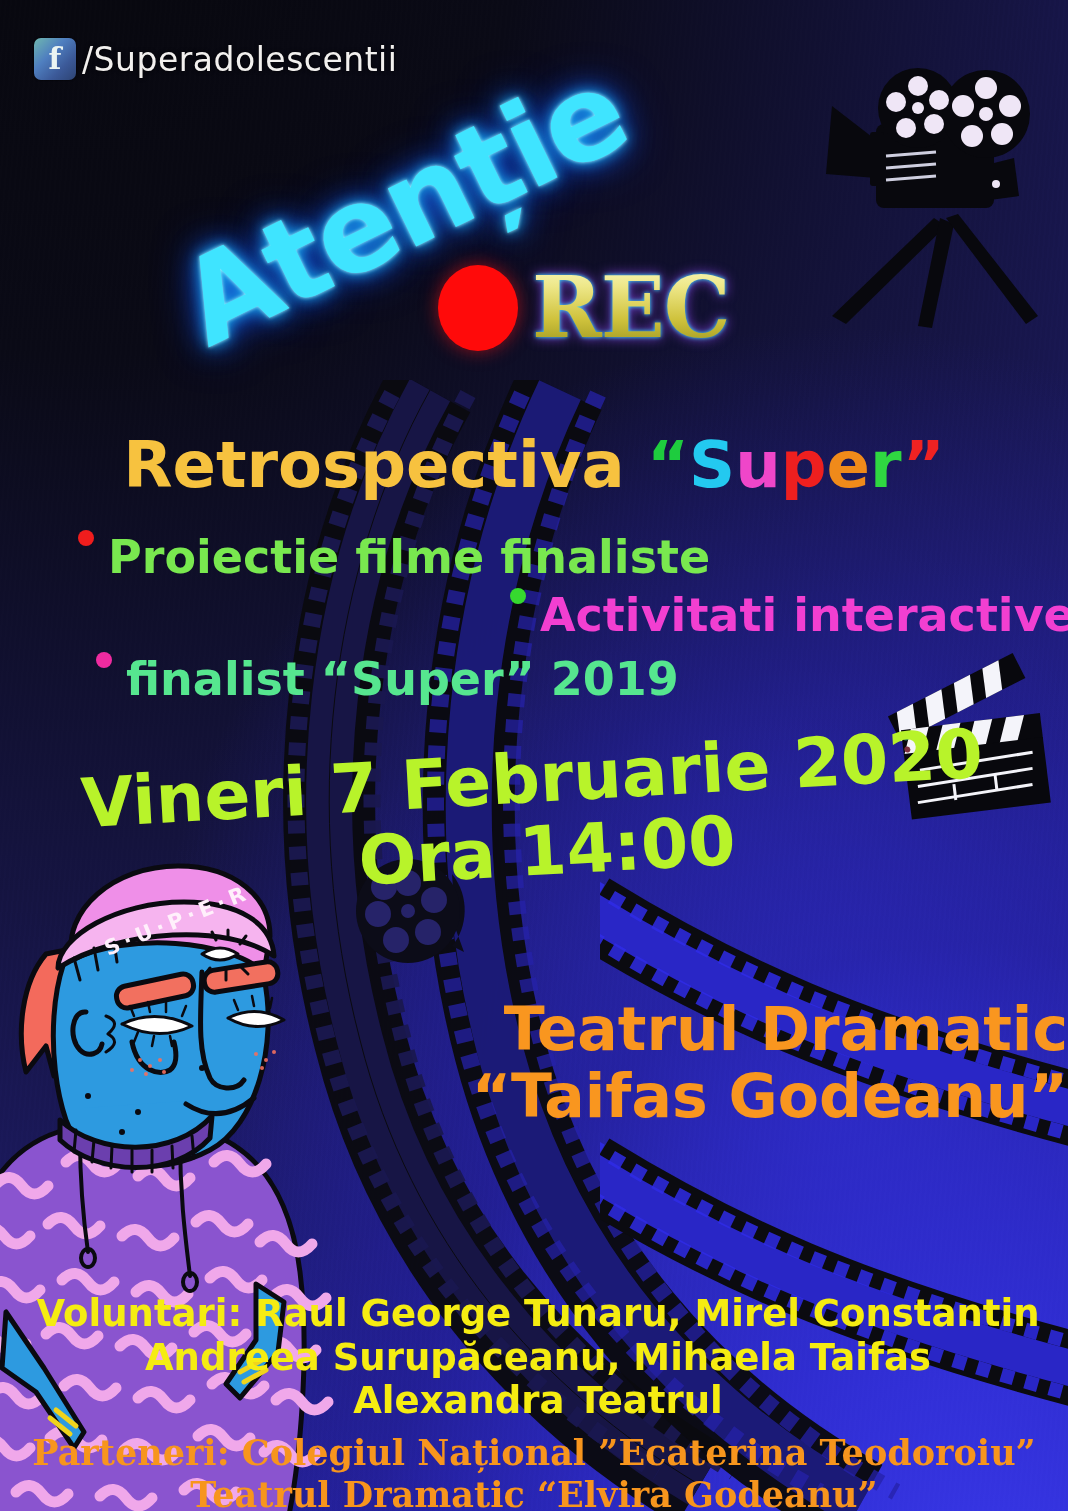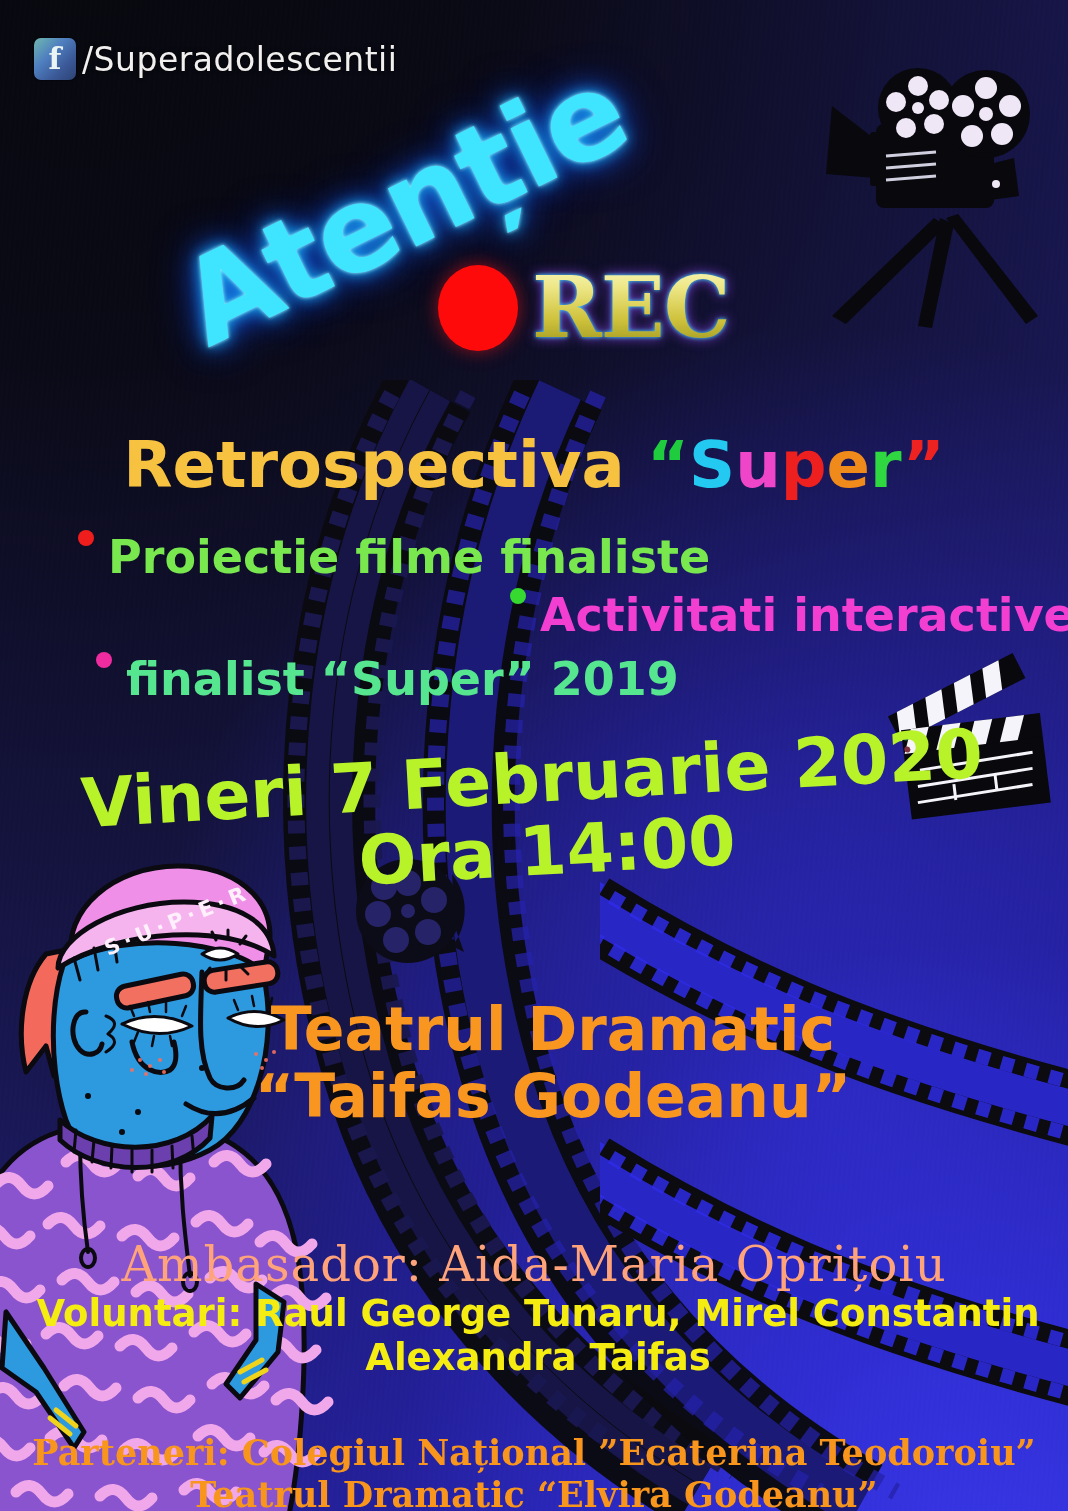--- a/index.html
+++ b/index.html
@@ -87,21 +87,21 @@
   .b1{left:78px;top:530px;}   .b1 .dot{background:#f01d1d;}  .b1 .tx{color:#79e84f;}
   .b2{left:510px;top:588px;}  .b2 .dot{background:#36d92f;}  .b2 .tx{color:#f23fd1;}
   .b3{left:96px;top:652px;}   .b3 .dot{background:#ef2ba0;}
   .b3 .o{color:#f5951e;} .b3 .g{color:#56e68f;}
 
   .date{left:0;right:0;top:742px;text-align:center;z-index:24;
     color:#b8f32a;font:700 68px "DejaVu Sans",sans-serif;line-height:1.08;
     transform:rotate(-3.2deg);}
   .date .l2{display:block;margin-left:22px;}
 
-  .venue{left:16px;right:0;top:996px;text-align:center;z-index:24;
+  .venue{left:16px;right:0;top:996px;text-align:right;z-index:24;
     color:#f9961f;font:700 60px "DejaVu Sans",sans-serif;line-height:1.12;margin-left:22px;}
 
   .amb{left:0;right:0;top:1236px;text-align:center;z-index:24;
     color:#ffa37a;font:400 48px "DejaVu Serif",serif;letter-spacing:1px;}
 
   .vol{left:8px;right:0;top:1292px;text-align:center;z-index:24;
     color:#f5ec12;font:700 37px "DejaVu Sans",sans-serif;line-height:1.18;}
   .vol span{display:block;}
 
   .part{left:0;right:0;top:1432px;text-align:center;z-index:24;
@@ -422,25 +422,25 @@
   <div class="layer date">
     <span>Vineri 7 Februarie 2020</span>
     <span class="l2">Ora 14:00</span>
   </div>
 
   <div class="layer venue">
     <div>Teatrul Dramatic</div>
     <div>“Taifas Godeanu”</div>
   </div>
 
-  <div class="layer amb">Ambasador: Aida-Maria Oprițoiu</div>
 
   <div class="layer vol">
     <span>Voluntari: Raul George Tunaru, Mirel Constantin</span>
-    <span>Alexandra Taifas</span>
+    <span>Andreea Surupăceanu, Mihaela Taifas</span>
+    <span>Alexandra Teatrul</span>
   </div>
 
   <div class="layer part">
     <span>Parteneri: Colegiul Național  ”Ecaterina Teodoroiu”</span>
     <span>Teatrul Dramatic “Elvira Godeanu”</span>
   </div>
 
 </div>
 
 </body></html>

